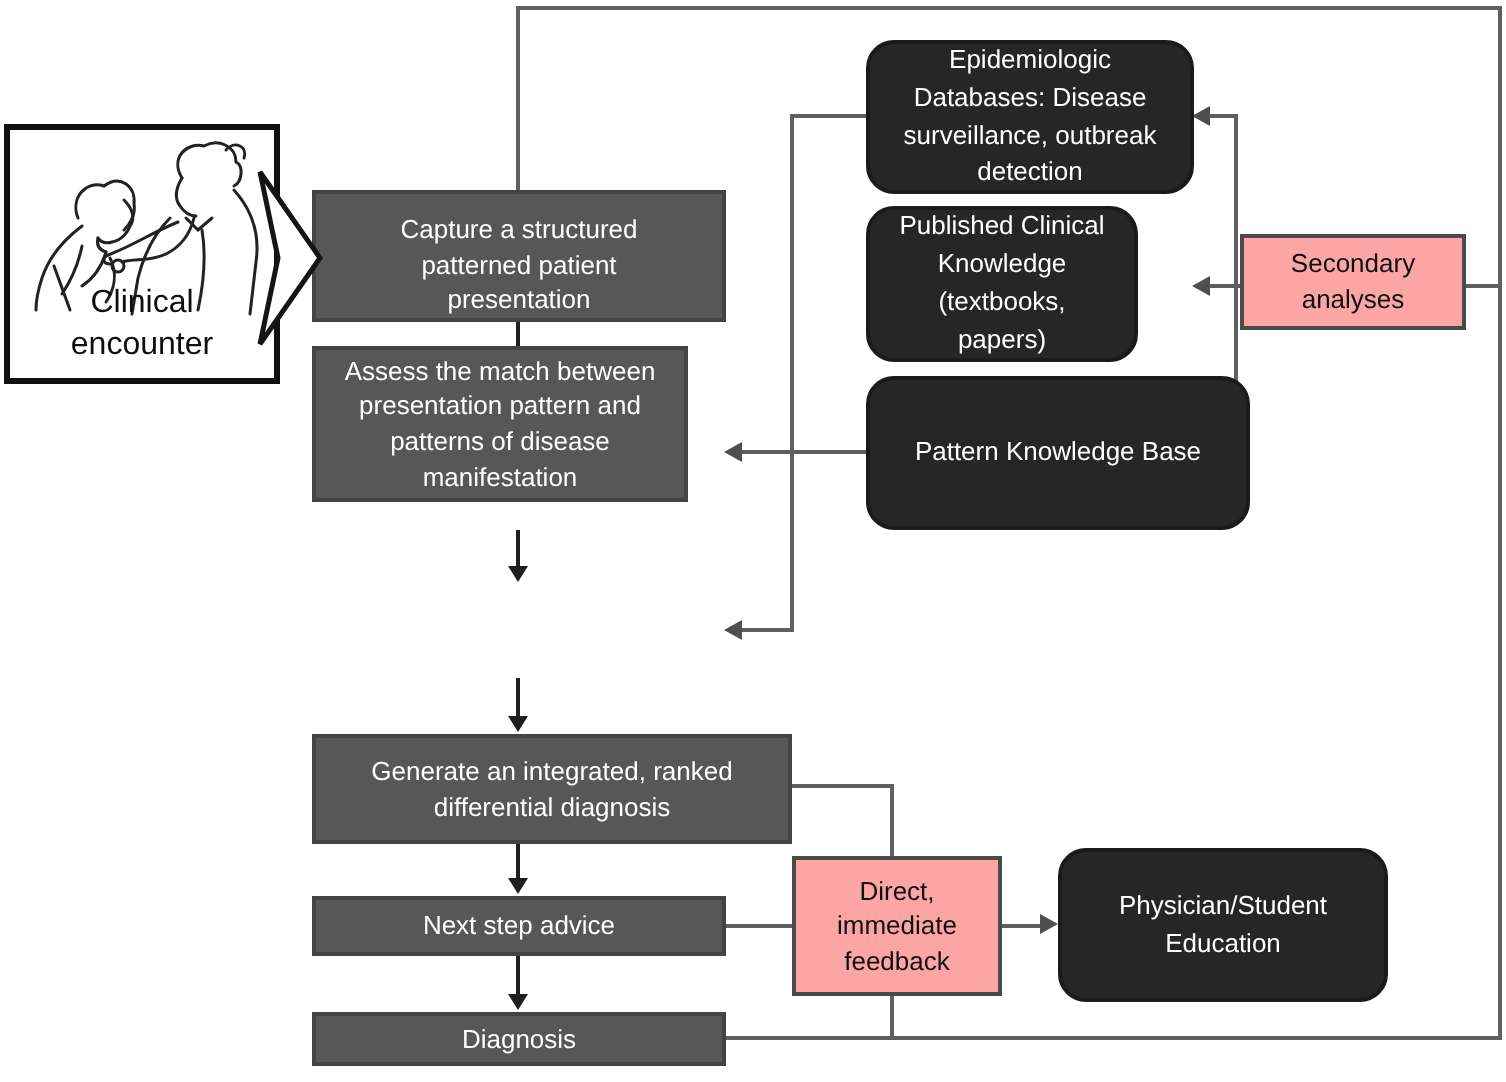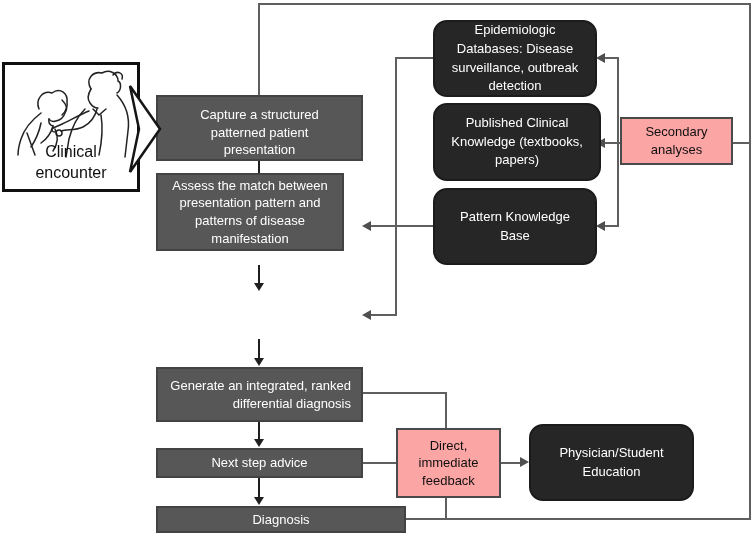--- a/index.html
+++ b/index.html
@@ -117,41 +117,41 @@
 
   <div class="node dark" style="left:156px;top:95px;width:207px;height:66px;padding:0 20px;align-items:flex-end;">
     <span>Capture a structured patterned patient presentation</span>
   </div>
 
   <div class="node dark" style="left:156px;top:173px;width:188px;height:78px;padding:0 14px;">
     <span>Assess the match between presentation pattern and patterns of disease manifestation</span>
   </div>
 
 
-  <div class="node dark" style="left:156px;top:367px;width:207px;height:55px;padding:0 10px;text-align:right;">
+  <div class="node dark" style="left:156px;top:367px;width:240px;height:55px;padding:0 10px;">
     <span>Generate an integrated, ranked differential diagnosis</span>
   </div>
 
   <div class="node dark" style="left:156px;top:448px;width:207px;height:30px;">
     <span>Next step advice</span>
   </div>
 
-  <div class="node dark" style="left:156px;top:506px;width:250px;height:27px;text-align:right;">
+  <div class="node dark" style="left:156px;top:506px;width:207px;height:27px;text-align:right;">
     <span>Diagnosis</span>
   </div>
 
   <div class="node rounded" style="left:433px;top:20px;width:164px;height:77px;padding:0 10px;">
     <span>Epidemiologic Databases: Disease surveillance, outbreak detection</span>
   </div>
 
-  <div class="node rounded" style="left:433px;top:103px;width:168px;height:78px;padding:0 12px;">
+  <div class="node rounded" style="left:433px;top:103px;width:136px;height:78px;padding:0 12px;">
     <span>Published Clinical Knowledge (textbooks, papers)</span>
   </div>
 
-  <div class="node rounded" style="left:433px;top:188px;width:164px;height:77px;padding:0 16px;">
+  <div class="node rounded" style="left:433px;top:188px;width:192px;height:77px;padding:0 16px;">
     <span>Pattern Knowledge Base</span>
   </div>
 
   <div class="node rounded" style="left:529px;top:424px;width:165px;height:77px;padding:0 8px;">
     <span>Physician/Student Education</span>
   </div>
 
   <div class="node gray" style="left:620px;top:117px;width:113px;height:48px;padding:0 10px;">
     <span>Secondary analyses</span>
   </div>

